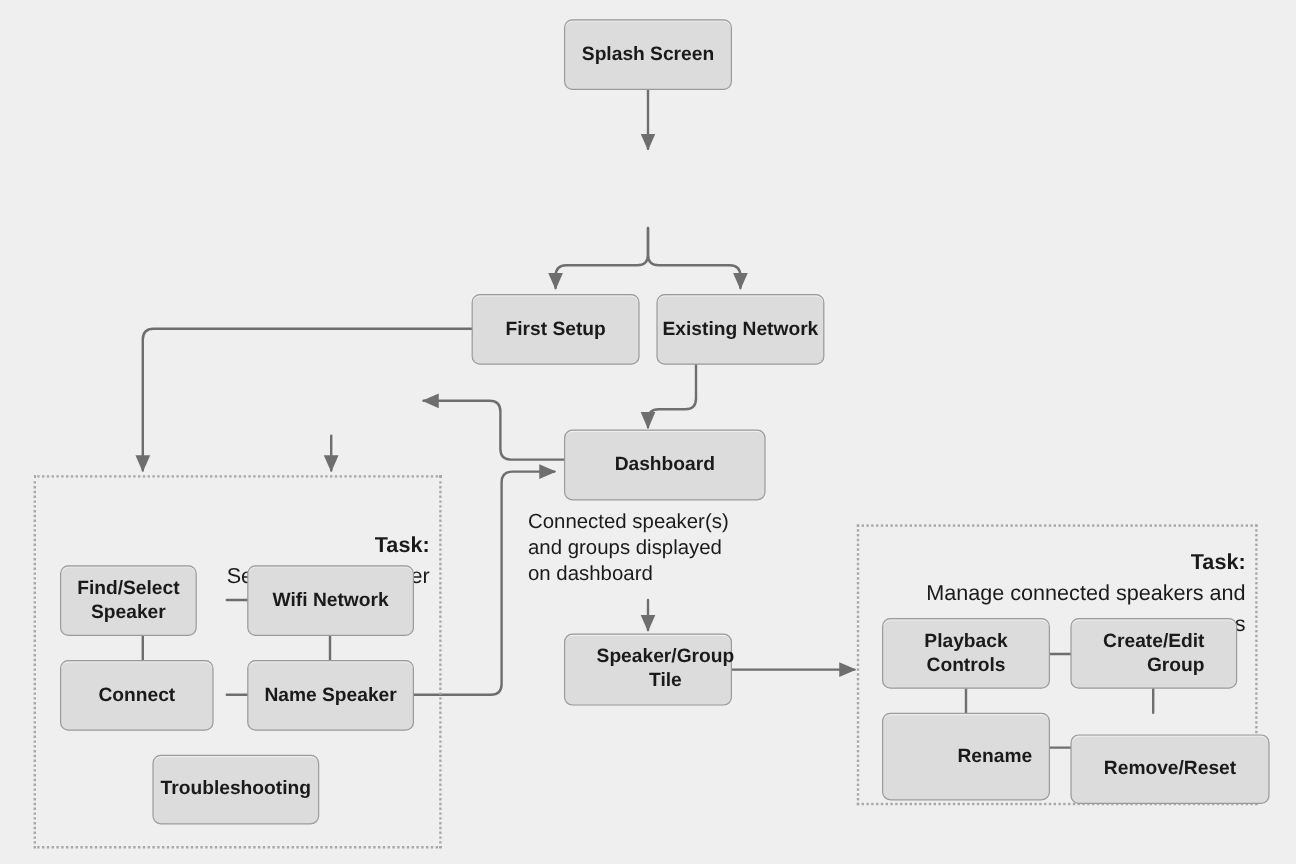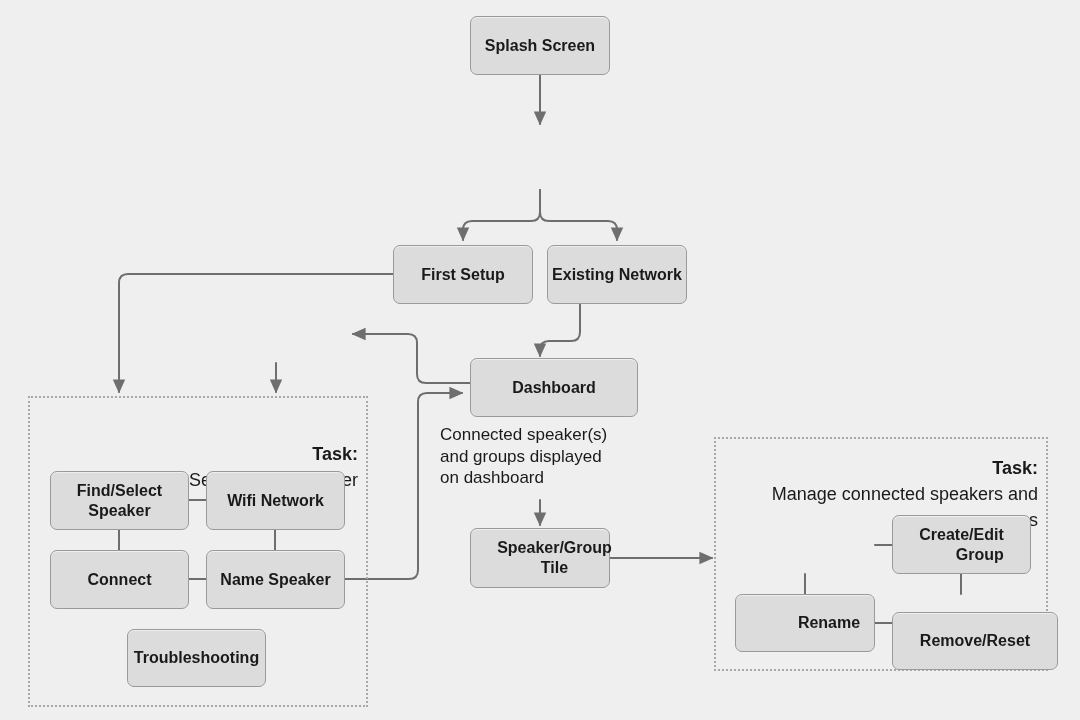--- a/index.html
+++ b/index.html
@@ -135,37 +135,38 @@
 
   <div class="node" style="left:470px; top:528px; width:140px; height:60px;padding-left:29px;">Speaker/Group<br>Tile</div>
 
   <div class="group-box" style="left:28px; top:396px; width:340px; height:311px;"></div>
 
   <div class="group-title" style="left:38px; top:441px; width:320px;">
     <span class="t-label">Task:</span>
     <span class="t-desc">Setup a new speaker</span>
   </div>
 
-  <div class="node" style="left:50px; top:471px; width:139px; height:59px;">Find/Select<br>Speaker</div>
+  <div class="node" style="left:50px; top:471px; width:114px; height:59px;">Find/Select<br>Speaker</div>
 
   <div class="node" style="left:206px; top:471px; width:139px; height:59px;">Wifi Network</div>
 
-  <div class="node" style="left:50px; top:550px; width:139px; height:59px;">Connect</div>
+  <div class="node" style="left:50px; top:550px; width:128px; height:59px;">Connect</div>
 
   <div class="node" style="left:206px; top:550px; width:139px; height:59px;">Name Speaker</div>
 
   <div class="node" style="left:127px; top:629px; width:139px; height:58px;">Troubleshooting</div>
 
   <div class="group-box" style="left:714px; top:437px; width:334px; height:234px;"></div>
 
   <div class="group-title" style="left:724px; top:455px; width:314px;">
     <span class="t-label">Task:</span>
     <span class="t-desc">Manage connected speakers and groups</span>
   </div>
 
+  <div class="node" style="left:735px; top:515px; width:140px; height:59px;">Playback Controls</div>
 
   <div class="node" style="left:892px; top:515px; width:139px; height:59px;text-align:right;">Create/Edit<br>Group</div>
 
-  <div class="node" style="left:735px; top:594px; width:140px; height:58px;padding-left:48px;">Rename</div>
+  <div class="node" style="left:735px; top:594px; width:140px; height:73px;padding-left:48px;">Rename</div>
 
   <div class="node" style="left:892px; top:612px; width:166px; height:58px;">Remove/Reset</div>
 
 </div>
 
 </body></html>

